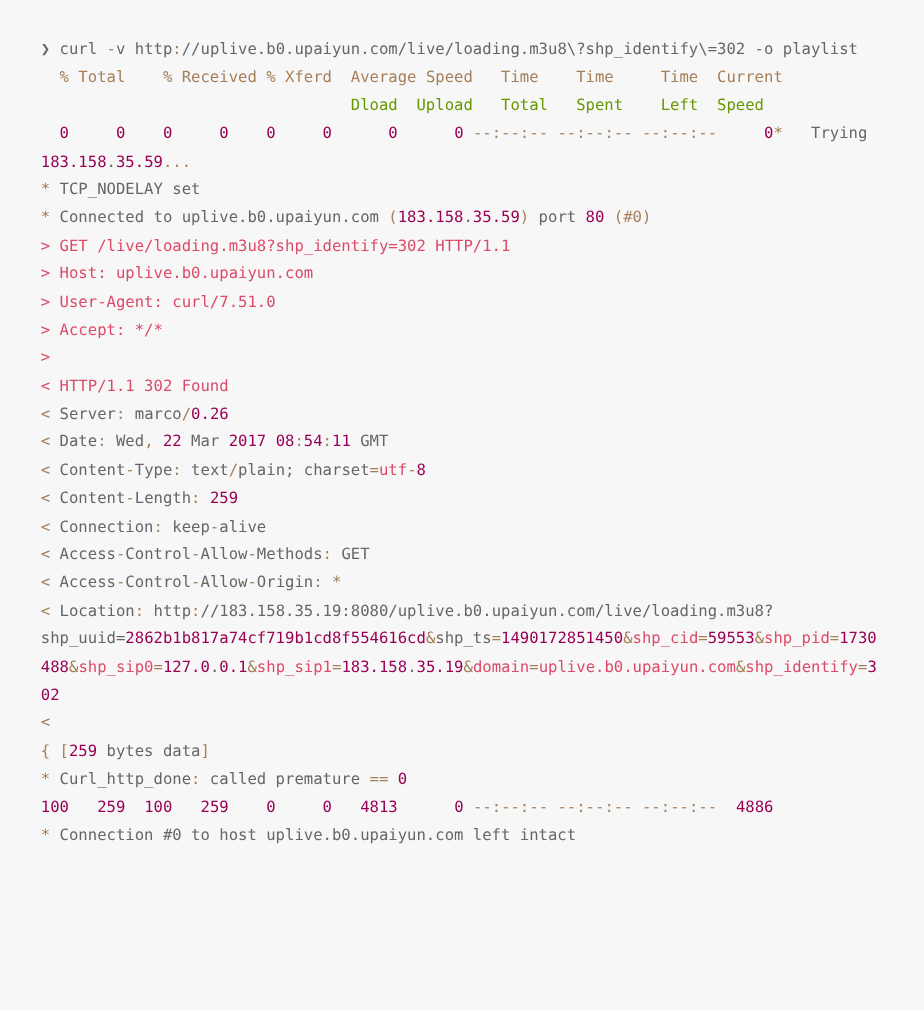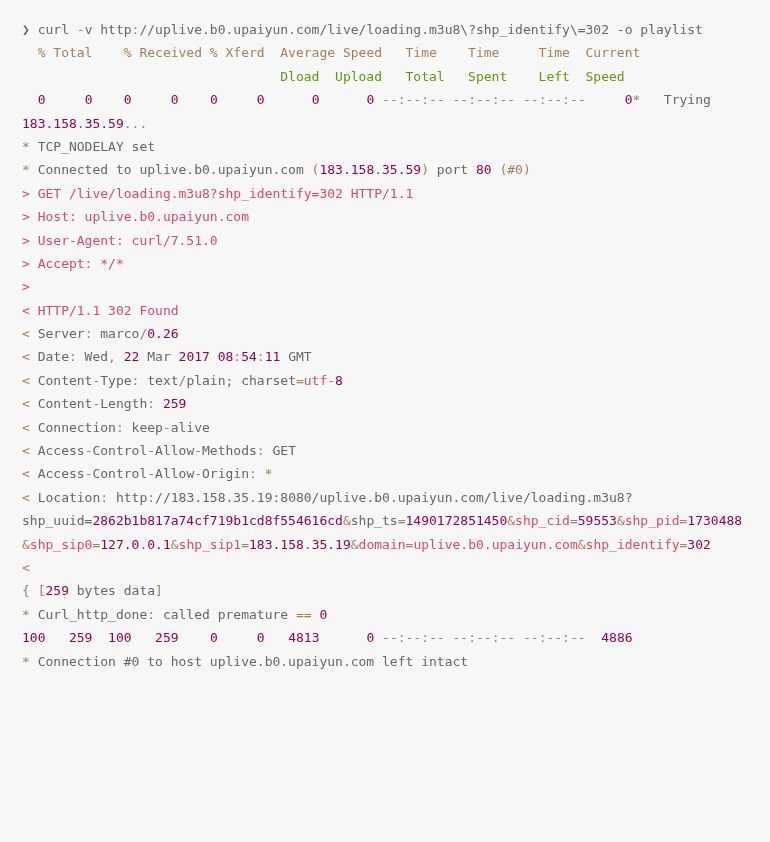--- a/index.html
+++ b/index.html
@@ -5,21 +5,21 @@
     body {
       margin: 0;
       padding: 0;
       font-family: SFMono-Regular, Menlo, Monaco, Consolas, "Courier New", monospace;
       font-size: 13px;
       line-height: 1.8;
       background: #f7f7f7;
       color: #666666;
     }
     pre {
-      margin: 4px;
+      margin: 16px;
       padding: 14px 18px;
       white-space: pre-wrap;
       word-wrap: break-word;
       background: #f7f7f7;
     }
     .token-operator { color: #a67f59; }
     .token-function { color: #dd4a68; }
     .token-property { color: #669900; }
     .token-number { color: #990055; }
   </style>

